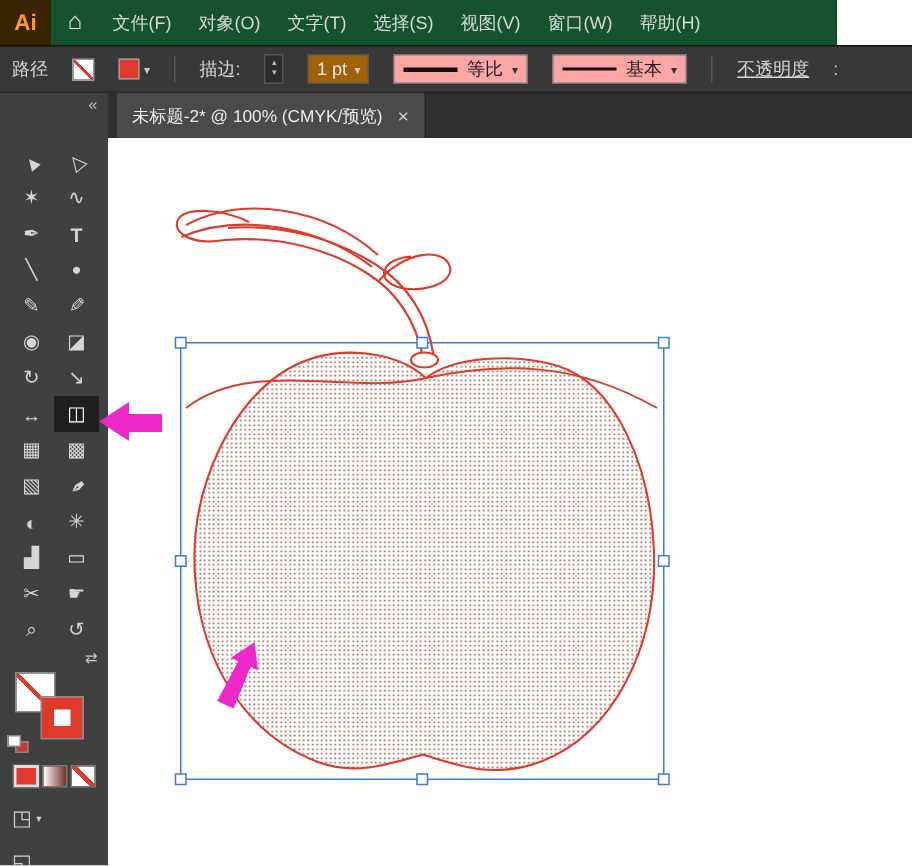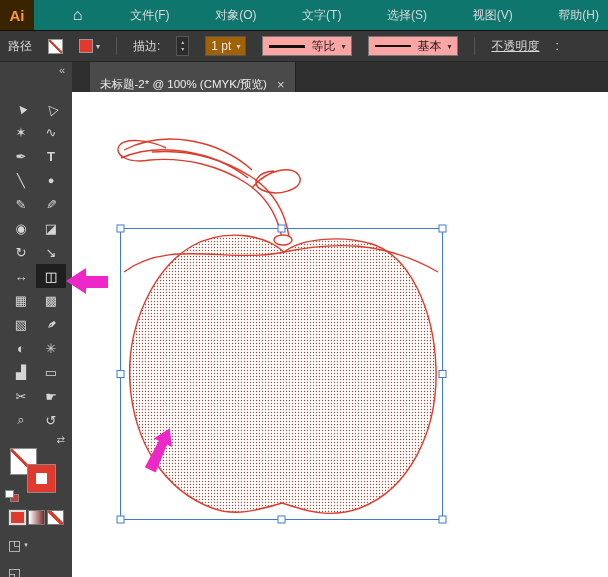--- a/index.html
+++ b/index.html
@@ -5,22 +5,22 @@
   * { box-sizing: border-box; margin: 0; padding: 0; }
   html,body { width:608px; height:577px; }
   body {
     font-family: "Liberation Sans", "DejaVu Sans", sans-serif;
     background:#ffffff; position:relative; overflow:hidden;
     -webkit-font-smoothing: antialiased;
   }
   #app { position:absolute; inset:0; width:608px; height:577px; }
 
   
-  .menubar { position:absolute; top:0; left:0; width:608px; height:30px;
-    background:#0f766e; display:flex; align-items:center; color:#d8d8d8; font-size:12px; z-index:2;justify-content:space-between;}
+  .menubar { position:absolute; top:0; left:0; width:558px; height:30px;
+    background:#14532d; display:flex; align-items:center; color:#d8d8d8; font-size:12px; z-index:2;}
   .ai-logo { width:34px; height:30px; background:#3a2300; color:#ff9a2e;
     font-weight:bold; font-size:15px; display:flex; align-items:center; justify-content:center; }
   .home-btn { width:32px; height:30px; display:flex; align-items:center; justify-content:center;
     font-size:16px; color:#e8e8e8; }
   .menu-item { padding:0 9px; height:30px; line-height:30px; cursor:default; white-space:nowrap; }
 
   
   .controlbar { position:absolute; top:30px; left:0; width:608px; height:32px;
     background:#383838; border-top:1px solid #101010; border-bottom:1px solid #262626;
     display:flex; align-items:center; color:#d8d8d8; font-size:12px; gap:16px; padding:0 8px;
@@ -39,21 +39,21 @@
     display:flex; align-items:center; gap:6px; padding:0 6px; }
   .drop .caret { color:#333; }
   .line-thick { width:36px; height:3px; background:#111; }
   .line-thin  { width:36px; height:2px; background:#111; }
   .opacity-link { text-decoration:underline; color:#d8d8d8; }
 
   
   .tabrow { position:absolute; top:62px; left:72px; width:536px; height:30px;
     background:#2f2f2f; display:flex; align-items:stretch; z-index:1; }
   .doc-tab { background:#4a4a4a; color:#ececec; font-size:11.5px; display:flex;
-    align-items:flex-end; gap:10px; padding:0 10px; margin-left:18px; border-right:1px solid #222;}
+    align-items:center; gap:10px; padding:0 10px; margin-left:6px; border-right:1px solid #222;}
   .tab-close { color:#cfcfcf; font-size:13px; }
 
   
   .toolbar { position:absolute; top:62px; left:0; width:72px; height:515px;
     background:#404040; z-index:1; color:#d5d5d5; }
   .tb-header { height:20px; text-align:right; padding:2px 7px 0 0; font-size:11px; color:#c2c2c2; }
   .tools { margin-top:14px; display:grid; grid-template-columns:30px 30px; justify-content:center; }
   .tool { height:24px; display:flex; align-items:center; justify-content:center;
     font-size:13px; cursor:default; }
   .tool.active { background:#1f1f1f; color:#ffffff; }
@@ -96,20 +96,21 @@
 <div id="app">
 
   <div class="menubar">
     <div class="ai-logo">Ai</div>
     <div class="home-btn">⌂</div>
     <div class="menu-item">文件(F)</div>
     <div class="menu-item">对象(O)</div>
     <div class="menu-item">文字(T)</div>
     <div class="menu-item">选择(S)</div>
     <div class="menu-item">视图(V)</div>
+    <div class="menu-item">窗口(W)</div>
     <div class="menu-item">帮助(H)</div>
   </div>
 
   <div class="controlbar">
     <span>路径</span>
     <span class="swatch-none"></span>
     <span style="display:flex;align-items:center;gap:3px;">
       <span class="swatch-red" style="background:#e0392e;"></span>
       <span class="caret">▾</span>
     </span>

